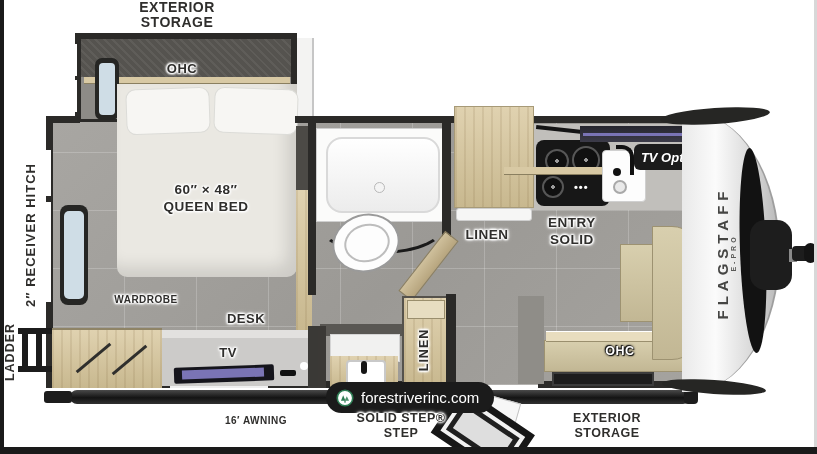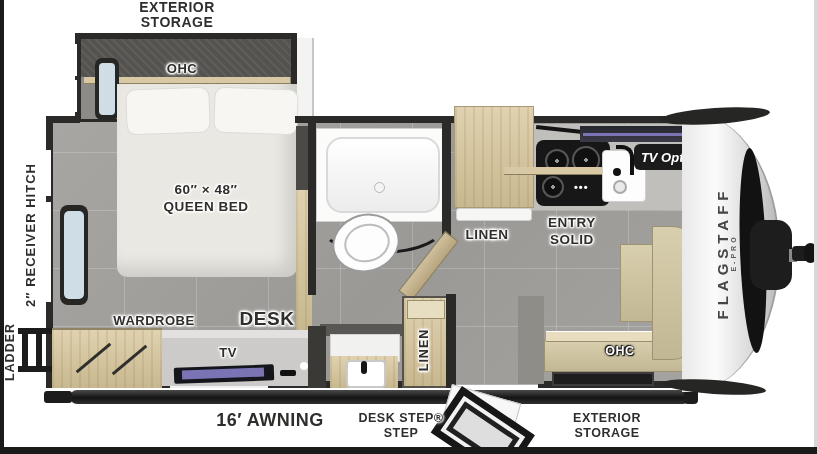--- a/index.html
+++ b/index.html
@@ -140,39 +140,50 @@
   <div class="lbl vrot" style="left:726px;top:253px;text-shadow:none;">
       <div style="font-size:15px;letter-spacing:5px;color:#454543;">FLAGSTAFF</div>
       <div style="font-size:7px;letter-spacing:3px;color:#5a5a58;line-height:8px;">E-PRO</div>
   </div>
 
   <div class="abs" style="left:750px;top:220px;width:42px;height:70px;background:#1d1d1d;border-radius:15px;"></div>
   <div class="abs" style="left:789px;top:249px;width:8px;height:13px;background:#8a8a8a;"></div>
   <div class="abs" style="left:792px;top:246px;width:18px;height:15px;background:#1d1d1d;border-radius:4px;"></div>
   <div class="abs" style="left:804px;top:243px;width:13px;height:20px;background:#141414;border-radius:7px;"></div>
 
+  <div class="abs" style="left:326px;top:382px;width:168px;height:31px;background:var(--badge-bg,#1b1b1b);border-radius:16px;display:flex;align-items:center;gap:7px;padding-left:10px;box-sizing:border-box;">
+    <span style="display:inline-flex;">
+      <svg width="18" height="18" viewBox="0 0 20 20">
+        <circle cx="10" cy="10" r="8.6" fill="#ffffff" stroke="#2e7d54" stroke-width="1.8"></circle>
+        <path d="M5.5 13 L8 7 L10.5 13 Z" fill="#2e7d54"></path>
+        <path d="M9.5 13 L12 8 L14.5 13 Z" fill="#2e7d54" opacity=".85"></path>
+        <rect x="9.3" y="13" width="1.4" height="2.2" fill="#2e7d54"></rect>
+      </svg>
+    </span>
+    <span style="color:#fff;font-size:15px;">forestriverinc.com</span>
+  </div>
 
   <div class="lbl" style="left:177px;top:15px;font-size:14px;">
     <div>EXTERIOR</div>
     <div>STORAGE</div>
   </div>
   <div class="lbl" style="left:182px;top:68px;font-size:13px;">OHC</div>
   <div class="lbl" style="left:206px;top:198px;font-size:13.5px;line-height:17px;">
     <div>60″ × 48″</div>
     <div>QUEEN BED</div>
   </div>
   <div class="lbl vrot" style="left:30px;top:235px;font-size:13px;letter-spacing:1px;">2″ RECEIVER HITCH</div>
   <div class="lbl vrot" style="left:10px;top:352px;font-size:12.5px;letter-spacing:1px;">LADDER</div>
-  <div class="lbl" style="left:146px;top:320px;font-size:13px;margin-left:8px;">WARDROBE</div>
-  <div class="lbl" style="left:267px;top:318px;font-size:19px;">DESK</div>
+  <div class="lbl" style="left:146px;top:299px;font-size:10px;">WARDROBE</div>
+  <div class="lbl" style="left:246px;top:318px;font-size:13px;">DESK</div>
   <div class="lbl" style="left:228px;top:352px;font-size:13px;">TV</div>
-  <div class="lbl" style="left:270px;top:420px;font-size:18px;">16′ AWNING</div>
+  <div class="lbl" style="left:256px;top:420px;font-size:10px;">16′ AWNING</div>
   <div class="lbl vrot" style="left:424px;top:350px;font-size:12.5px;letter-spacing:1px;">LINEN</div>
   <div class="lbl" style="left:401px;top:426px;font-size:12.5px;">
-    <div>DESK STEP®</div>
+    <div>SOLID STEP®</div>
     <div>STEP</div>
   </div>
   <div class="lbl" style="left:487px;top:234px;font-size:13.5px;">LINEN</div>
   <div class="lbl" style="left:572px;top:231px;font-size:13.5px;line-height:17px;">
     <div>ENTRY</div>
     <div>SOLID</div>
   </div>
   <div class="lbl lbl-inv" style="left:620px;top:351px;font-size:12.5px;">OHC</div>
   <div class="lbl" style="left:607px;top:426px;font-size:12.5px;">
     <div>EXTERIOR</div>

